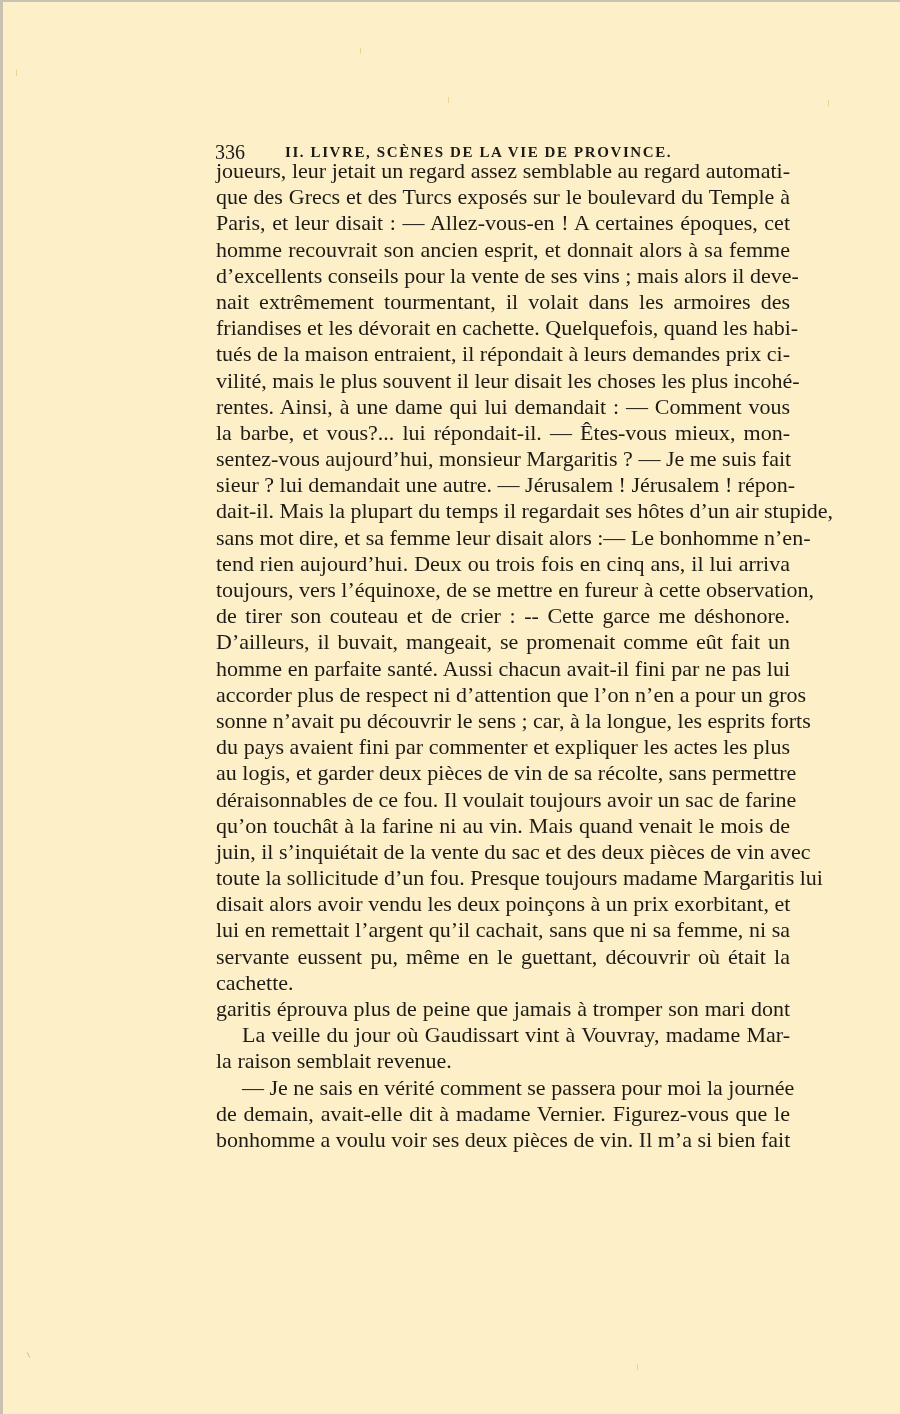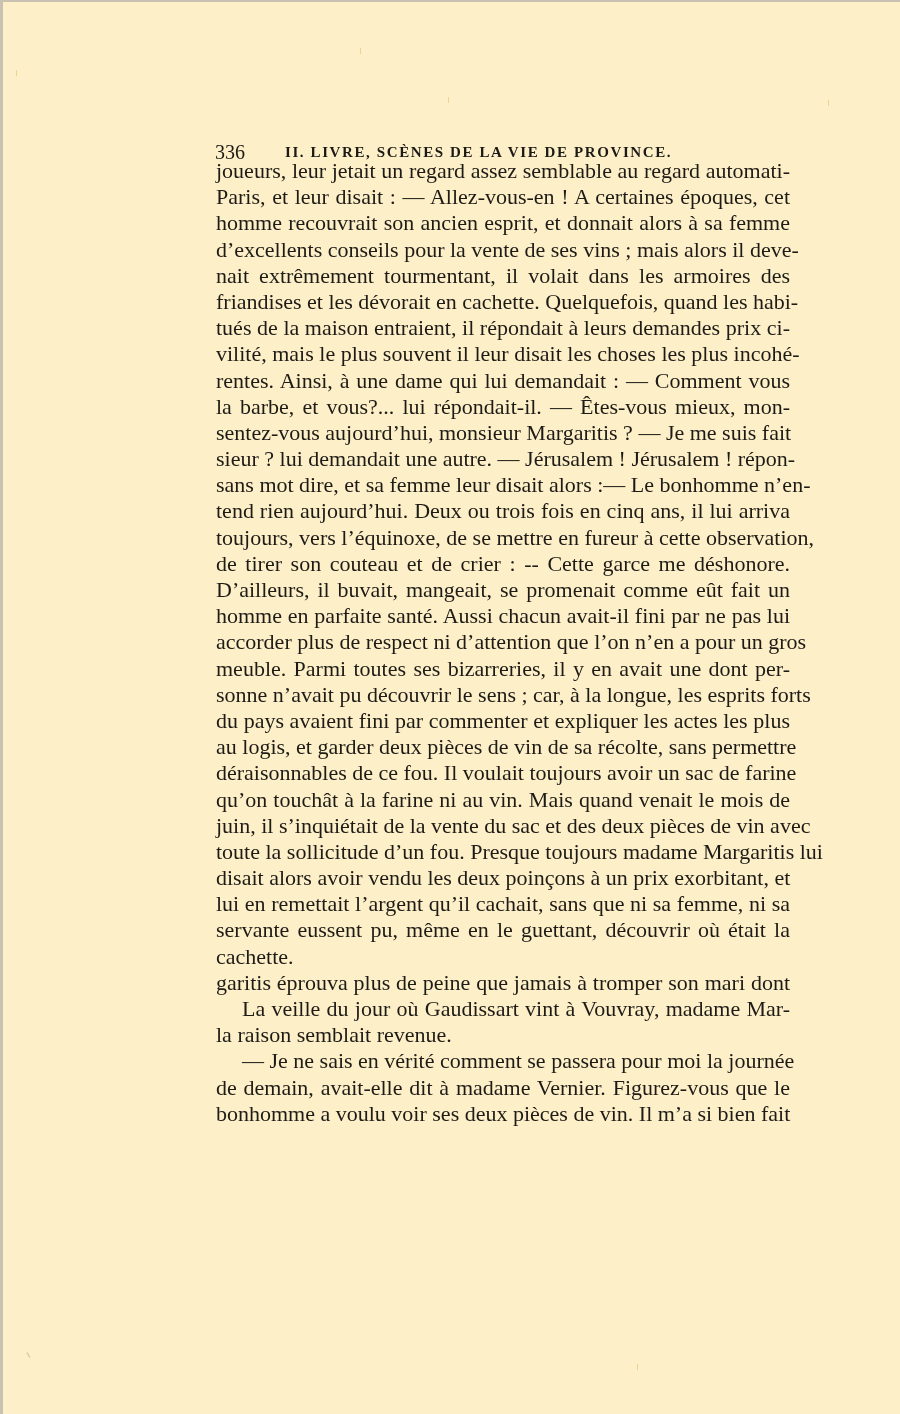--- a/index.html
+++ b/index.html
@@ -85,39 +85,40 @@
   <span class="speck" style="left:28px;top:1352px;transform:rotate(-30deg);background:#b9a98a;"></span>
   <span class="speck" style="left:637px;top:1364px;"></span>
 
   <div class="header">
     <span class="page-number">336</span>
     <span class="running-head">II. LIVRE, SCÈNES DE LA VIE DE PROVINCE.</span>
   </div>
 
   <div class="text-block" id="text-block">
       <div class="line">joueurs, leur jetait un regard assez semblable au regard automati-</div>
+      <div class="line">que des Grecs et des Turcs exposés sur le boulevard du Temple à</div>
       <div class="line">Paris, et leur disait : — Allez-vous-en ! A certaines époques, cet</div>
       <div class="line">homme recouvrait son ancien esprit, et donnait alors à sa femme</div>
       <div class="line">d’excellents conseils pour la vente de ses vins ; mais alors il deve-</div>
       <div class="line">nait extrêmement tourmentant, il volait dans les armoires des</div>
       <div class="line">friandises et les dévorait en cachette. Quelquefois, quand les habi-</div>
       <div class="line">tués de la maison entraient, il répondait à leurs demandes prix ci-</div>
       <div class="line">vilité, mais le plus souvent il leur disait les choses les plus incohé-</div>
       <div class="line">rentes. Ainsi, à une dame qui lui demandait : — Comment vous</div>
       <div class="line">la barbe, et vous?... lui répondait-il. — Êtes-vous mieux, mon-</div>
       <div class="line">sentez-vous aujourd’hui, monsieur Margaritis ? — Je me suis fait</div>
       <div class="line">sieur ? lui demandait une autre. — Jérusalem ! Jérusalem ! répon-</div>
+      <div class="line">dait-il. Mais la plupart du temps il regardait ses hôtes d’un air stupide,</div>
       <div class="line">sans mot dire, et sa femme leur disait alors :— Le bonhomme n’en-</div>
       <div class="line">tend rien aujourd’hui. Deux ou trois fois en cinq ans, il lui arriva</div>
       <div class="line">toujours, vers l’équinoxe, de se mettre en fureur à cette observation,</div>
       <div class="line">de tirer son couteau et de crier : -- Cette garce me déshonore.</div>
       <div class="line">D’ailleurs, il buvait, mangeait, se promenait comme eût fait un</div>
       <div class="line">homme en parfaite santé. Aussi chacun avait-il fini par ne pas lui</div>
       <div class="line">accorder plus de respect ni d’attention que l’on n’en a pour un gros</div>
-      <div class="line">meuble. Parmi toutes ses bizarreries, il y en avait une dont per-</div>
       <div class="line">sonne n’avait pu découvrir le sens ; car, à la longue, les esprits forts</div>
       <div class="line">du pays avaient fini par commenter et expliquer les actes les plus</div>
       <div class="line">au logis, et garder deux pièces de vin de sa récolte, sans permettre</div>
       <div class="line">déraisonnables de ce fou. Il voulait toujours avoir un sac de farine</div>
       <div class="line">qu’on touchât à la farine ni au vin. Mais quand venait le mois de</div>
       <div class="line">juin, il s’inquiétait de la vente du sac et des deux pièces de vin avec</div>
       <div class="line">toute la sollicitude d’un fou. Presque toujours madame Margaritis lui</div>
       <div class="line">disait alors avoir vendu les deux poinçons à un prix exorbitant, et</div>
       <div class="line">lui en remettait l’argent qu’il cachait, sans que ni sa femme, ni sa</div>
       <div class="line">servante eussent pu, même en le guettant, découvrir où était la</div>

